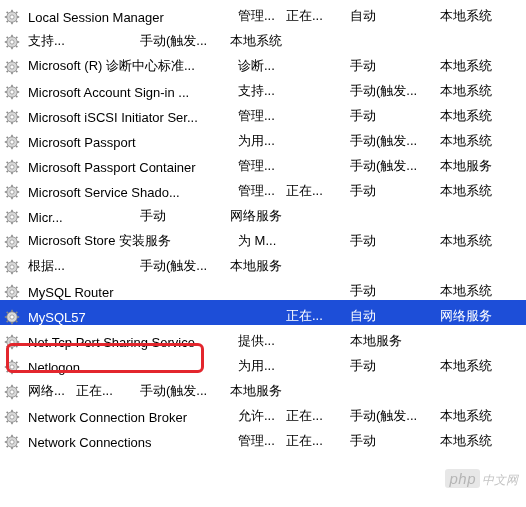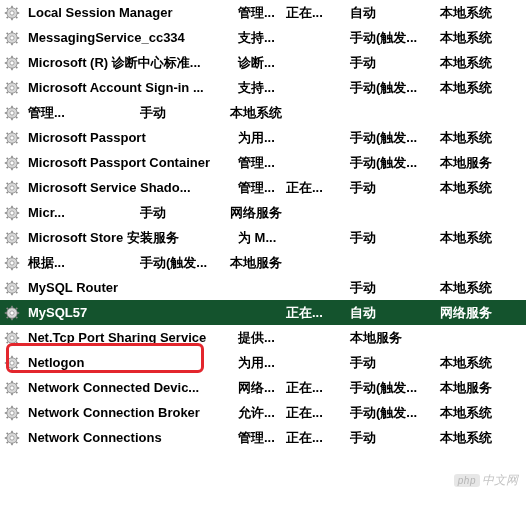--- a/index.html
+++ b/index.html
@@ -12,26 +12,25 @@
       overflow: hidden;
       position: relative;
     }
     .table {
       width: 100%;
       border-collapse: collapse;
     }
     .row {
       height: 25px;
       display: flex;
-      align-items: center;
+      align-items: flex-end;
       cursor: pointer;
-      font-weight: bold;
     }
     .row.selected {
-      background: #14532d;
+      background: #1d4ed8;
       color: #fff;
     }
     .cell {
       overflow: hidden;
       white-space: nowrap;
       text-overflow: ellipsis;
       padding: 0 4px;
     }
     .col-icon { width: 24px; display:flex; align-items:center; justify-content:center; }
     .col-name { width: 210px; }
@@ -57,21 +56,21 @@
       font-size: 12px;
       color: rgba(120,120,120,0.45);
       font-style: italic;
       pointer-events: none;
     }
     .watermark .logo-badge {
       display:inline-block;
       background: rgba(120,120,120,0.18);
       border-radius: 3px;
       padding: 1px 4px;
-      font-size: 10px;
+      font-size: 15px;
       margin-right: 2px;
       letter-spacing: .5px;
     }
   </style>
 </head>
 <body>
 
 <div class="table" id="services-container">
     <div class="row">
       <div class="cell col-icon svc-icon">
@@ -106,21 +105,20 @@
             <rect x="0.8" y="7.2" width="2.2" height="1.6"></rect>
             <rect x="13" y="7.2" width="2.2" height="1.6"></rect>
             <rect x="2.6" y="2.6" width="1.5" height="2" transform="rotate(-45 3.35 3.6)"></rect>
             <rect x="11.9" y="11.4" width="1.5" height="2" transform="rotate(-45 12.65 12.4)"></rect>
             <rect x="11.9" y="2.6" width="1.5" height="2" transform="rotate(45 12.65 3.6)"></rect>
             <rect x="2.6" y="11.4" width="1.5" height="2" transform="rotate(45 3.35 12.4)"></rect>
           </g>
           <circle cx="8" cy="8" r="2.1" fill="#fff" stroke="#8a8a8a" stroke-width="0.7"></circle>
         </svg>
       </div>
-      <div class="cell col-name">MessagingService_cc334</div>
       <div class="cell col-desc">支持...</div>
       <div class="cell col-status"></div>
       <div class="cell col-start">手动(触发...</div>
       <div class="cell col-logon">本地系统</div>
     </div>
     <div class="row">
       <div class="cell col-icon svc-icon">
         <svg width="16" height="16" viewBox="0 0 16 16">
           <circle cx="8" cy="8" r="5.2" fill="#d9d9d9" stroke="#8a8a8a" stroke-width="0.8"></circle>
           <g fill="#8a8a8a">
@@ -175,20 +173,21 @@
             <rect x="0.8" y="7.2" width="2.2" height="1.6"></rect>
             <rect x="13" y="7.2" width="2.2" height="1.6"></rect>
             <rect x="2.6" y="2.6" width="1.5" height="2" transform="rotate(-45 3.35 3.6)"></rect>
             <rect x="11.9" y="11.4" width="1.5" height="2" transform="rotate(-45 12.65 12.4)"></rect>
             <rect x="11.9" y="2.6" width="1.5" height="2" transform="rotate(45 12.65 3.6)"></rect>
             <rect x="2.6" y="11.4" width="1.5" height="2" transform="rotate(45 3.35 12.4)"></rect>
           </g>
           <circle cx="8" cy="8" r="2.1" fill="#fff" stroke="#8a8a8a" stroke-width="0.7"></circle>
         </svg>
       </div>
+      <div class="cell col-name">Microsoft iSCSI Initiator Ser...</div>
       <div class="cell col-desc">管理...</div>
       <div class="cell col-status"></div>
       <div class="cell col-start">手动</div>
       <div class="cell col-logon">本地系统</div>
     </div>
     <div class="row">
       <div class="cell col-icon svc-icon">
         <svg width="16" height="16" viewBox="0 0 16 16">
           <circle cx="8" cy="8" r="5.2" fill="#d9d9d9" stroke="#8a8a8a" stroke-width="0.8"></circle>
           <g fill="#8a8a8a">
@@ -424,21 +423,20 @@
             <rect x="0.8" y="7.2" width="2.2" height="1.6"></rect>
             <rect x="13" y="7.2" width="2.2" height="1.6"></rect>
             <rect x="2.6" y="2.6" width="1.5" height="2" transform="rotate(-45 3.35 3.6)"></rect>
             <rect x="11.9" y="11.4" width="1.5" height="2" transform="rotate(-45 12.65 12.4)"></rect>
             <rect x="11.9" y="2.6" width="1.5" height="2" transform="rotate(45 12.65 3.6)"></rect>
             <rect x="2.6" y="11.4" width="1.5" height="2" transform="rotate(45 3.35 12.4)"></rect>
           </g>
           <circle cx="8" cy="8" r="2.1" fill="#fff" stroke="#8a8a8a" stroke-width="0.7"></circle>
         </svg>
       </div>
-      <div class="cell col-name">Network Connected Devic...</div>
       <div class="cell col-desc">网络...</div>
       <div class="cell col-status">正在...</div>
       <div class="cell col-start">手动(触发...</div>
       <div class="cell col-logon">本地服务</div>
     </div>
     <div class="row">
       <div class="cell col-icon svc-icon">
         <svg width="16" height="16" viewBox="0 0 16 16">
           <circle cx="8" cy="8" r="5.2" fill="#d9d9d9" stroke="#8a8a8a" stroke-width="0.8"></circle>
           <g fill="#8a8a8a">

